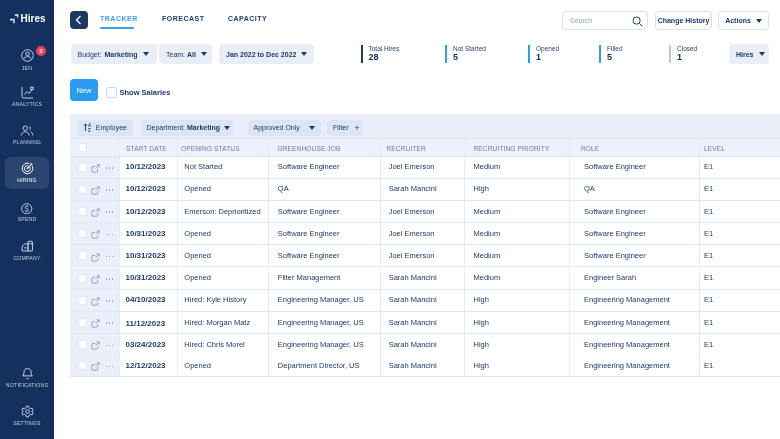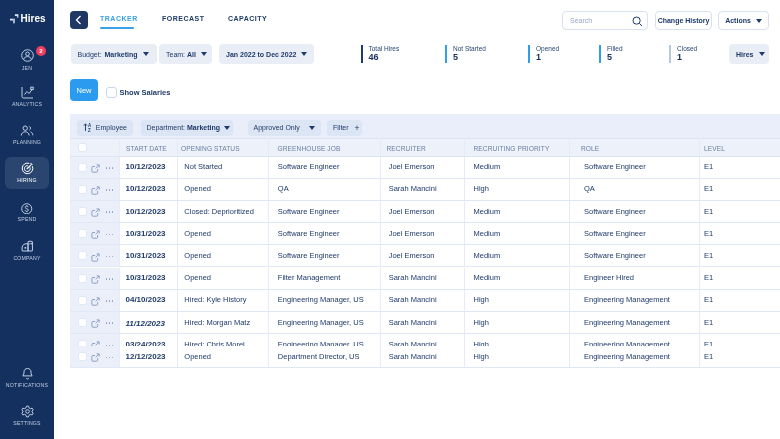--- a/index.html
+++ b/index.html
@@ -194,21 +194,21 @@
     <b>Jan 2022 to Dec 2022</b>
     <span class="tri"></span>
   </div>
 <div class="pill" style="left:729px;width:40px;">
     <b>Hires</b>
     <span class="tri"></span>
   </div>
 
 <div class="stat" style="left:360.5px;border-left-color:#1c3a6b;">
     <div class="lab">Total Hires</div>
-    <div class="val">46</div>
+    <div class="val">28</div>
   </div>
 <div class="stat" style="left:445px;">
     <div class="lab">Not Started</div>
     <div class="val">5</div>
   </div>
 <div class="stat" style="left:528px;">
     <div class="lab">Opened</div>
     <div class="val">1</div>
   </div>
 <div class="stat" style="left:599px;">
@@ -323,21 +323,21 @@
         <i></i>
       </div>
       <div class="vline" style="left:49px;"></div>
       <div class="vline" style="left:106.5px;"></div>
       <div class="vline" style="left:198px;"></div>
       <div class="vline" style="left:309.5px;"></div>
       <div class="vline" style="left:394px;"></div>
       <div class="vline" style="left:499px;"></div>
       <div class="vline" style="left:629px;"></div>
       <div class="cell celld" style="left:55.5px;top:5.7px;">10/12/2023</div>
-      <div class="cell" style="left:114.3px;top:5.7px;">Closed: Deprioritized</div>
+      <div class="cell" style="left:114.3px;top:5.7px;">Emerson: Deprioritized</div>
       <div class="cell" style="left:207.8px;top:5.7px;">Software Engineer</div>
       <div class="cell" style="left:318.7px;top:5.7px;">Joel Emerson</div>
       <div class="cell" style="left:403.5px;top:5.7px;">Medium</div>
       <div class="cell" style="left:514px;top:5.7px;">Software Engineer</div>
       <div class="cell" style="left:634px;top:5.7px;">E1</div>
     </div>
     <div class="row" style="top:223.1px;">
       <div class="actioncell"></div>
       <div class="cb" style="left:7.5px;top:6px;"></div>
       <svg class="abs" style="left:21px;top:7.3px" width="9" height="9" viewBox="0 0 10 10" fill="none" stroke="#8a9cc0" stroke-width="1.05">
@@ -411,21 +411,21 @@
       <div class="vline" style="left:198px;"></div>
       <div class="vline" style="left:309.5px;"></div>
       <div class="vline" style="left:394px;"></div>
       <div class="vline" style="left:499px;"></div>
       <div class="vline" style="left:629px;"></div>
       <div class="cell celld" style="left:55.5px;top:5.7px;">10/31/2023</div>
       <div class="cell" style="left:114.3px;top:5.7px;">Opened</div>
       <div class="cell" style="left:207.8px;top:5.7px;">Filter Management</div>
       <div class="cell" style="left:318.7px;top:5.7px;">Sarah Mancini</div>
       <div class="cell" style="left:403.5px;top:5.7px;">Medium</div>
-      <div class="cell" style="left:514px;top:5.7px;">Engineer Hired</div>
+      <div class="cell" style="left:514px;top:5.7px;">Engineer Sarah</div>
       <div class="cell" style="left:634px;top:5.7px;">E1</div>
     </div>
     <div class="row" style="top:289.7px;">
       <div class="actioncell"></div>
       <div class="cb" style="left:7.5px;top:6px;"></div>
       <svg class="abs" style="left:21px;top:7.3px" width="9" height="9" viewBox="0 0 10 10" fill="none" stroke="#8a9cc0" stroke-width="1.05">
         <path d="M7.4 5.6 V8 A1.1 1.1 0 0 1 6.3 9.1 H2.1 A1.1 1.1 0 0 1 1 8 V3.9 A1.1 1.1 0 0 1 2.1 2.8 H4.5"></path>
         <path d="M6.2 1 H9.1 V3.9"></path>
         <path d="M8.8 1.3 L5.2 4.9"></path>
       </svg>
@@ -462,21 +462,21 @@
         <i></i>
         <i></i>
       </div>
       <div class="vline" style="left:49px;"></div>
       <div class="vline" style="left:106.5px;"></div>
       <div class="vline" style="left:198px;"></div>
       <div class="vline" style="left:309.5px;"></div>
       <div class="vline" style="left:394px;"></div>
       <div class="vline" style="left:499px;"></div>
       <div class="vline" style="left:629px;"></div>
-      <div class="cell celld" style="left:55.5px;top:7px;font-style:italic;">11/12/2023</div>
+      <div class="cell celld" style="left:55.5px;top:7px;">11/12/2023</div>
       <div class="cell" style="left:114.3px;top:5.7px;">Hired: Morgan Matz</div>
       <div class="cell" style="left:207.8px;top:5.7px;">Engineering Manager, US</div>
       <div class="cell" style="left:318.7px;top:5.7px;">Sarah Mancini</div>
       <div class="cell" style="left:403.5px;top:5.7px;">High</div>
       <div class="cell" style="left:514px;top:5.7px;">Engineering Management</div>
       <div class="cell" style="left:634px;top:5.7px;">E1</div>
     </div>
     <div class="row" style="top:334.1px;">
       <div class="actioncell"></div>
       <div class="cb" style="left:7.5px;top:6px;"></div>
@@ -498,21 +498,21 @@
       <div class="vline" style="left:499px;"></div>
       <div class="vline" style="left:629px;"></div>
       <div class="cell celld" style="left:55.5px;top:5.7px;">03/24/2023</div>
       <div class="cell" style="left:114.3px;top:5.7px;">Hired: Chris Morel</div>
       <div class="cell" style="left:207.8px;top:5.7px;">Engineering Manager, US</div>
       <div class="cell" style="left:318.7px;top:5.7px;">Sarah Mancini</div>
       <div class="cell" style="left:403.5px;top:5.7px;">High</div>
       <div class="cell" style="left:514px;top:5.7px;">Engineering Management</div>
       <div class="cell" style="left:634px;top:5.7px;">E1</div>
     </div>
-    <div class="row" style="top:346px;text-align:right;">
+    <div class="row" style="top:355px;text-align:right;">
       <div class="actioncell"></div>
       <div class="cb" style="left:7.5px;top:6px;"></div>
       <svg class="abs" style="left:21px;top:7.3px" width="9" height="9" viewBox="0 0 10 10" fill="none" stroke="#8a9cc0" stroke-width="1.05">
         <path d="M7.4 5.6 V8 A1.1 1.1 0 0 1 6.3 9.1 H2.1 A1.1 1.1 0 0 1 1 8 V3.9 A1.1 1.1 0 0 1 2.1 2.8 H4.5"></path>
         <path d="M6.2 1 H9.1 V3.9"></path>
         <path d="M8.8 1.3 L5.2 4.9"></path>
       </svg>
       <div class="dots" style="left:35.5px;top:10.5px;">
         <i></i>
         <i></i>

